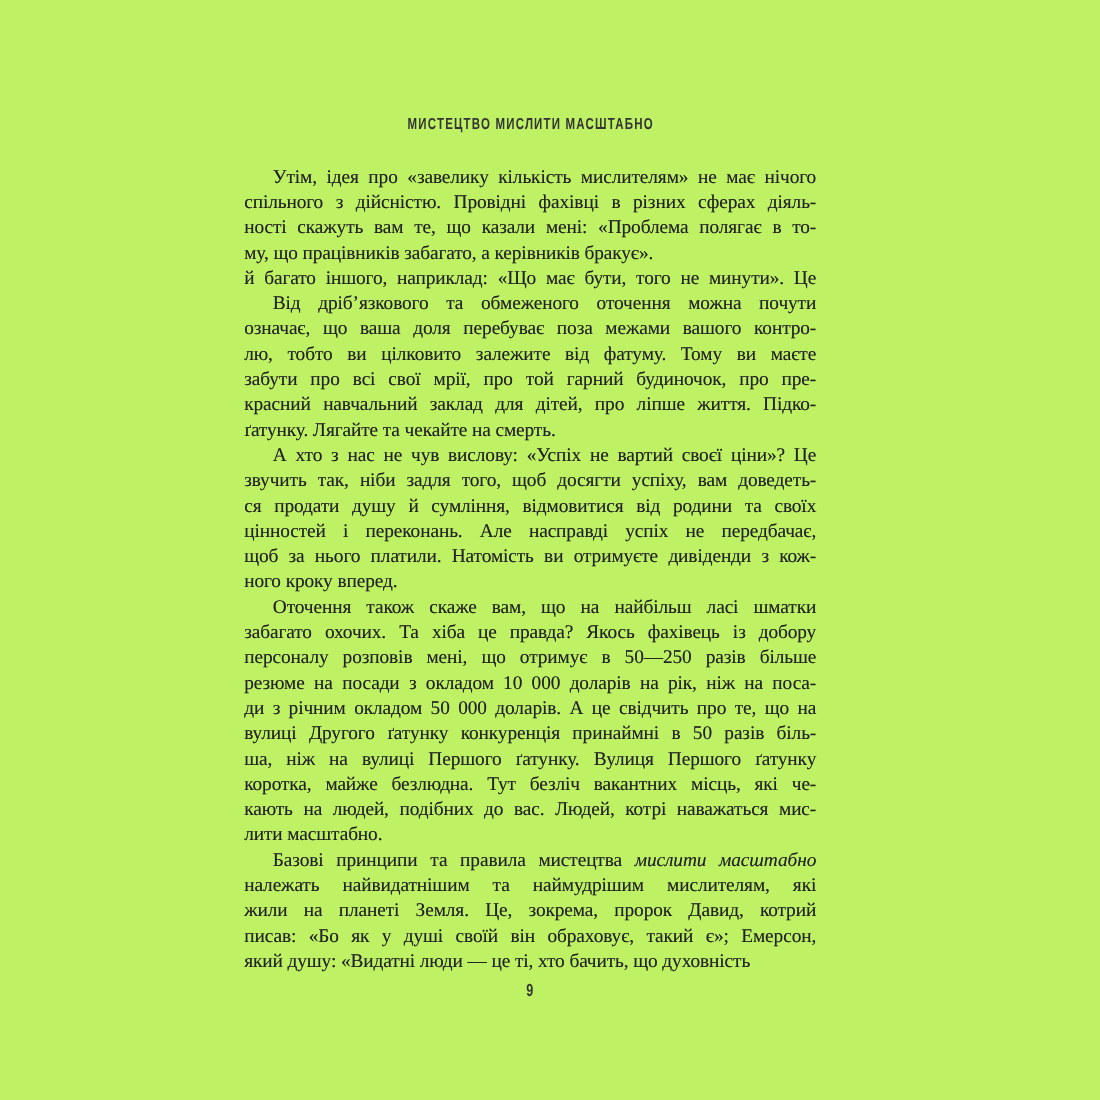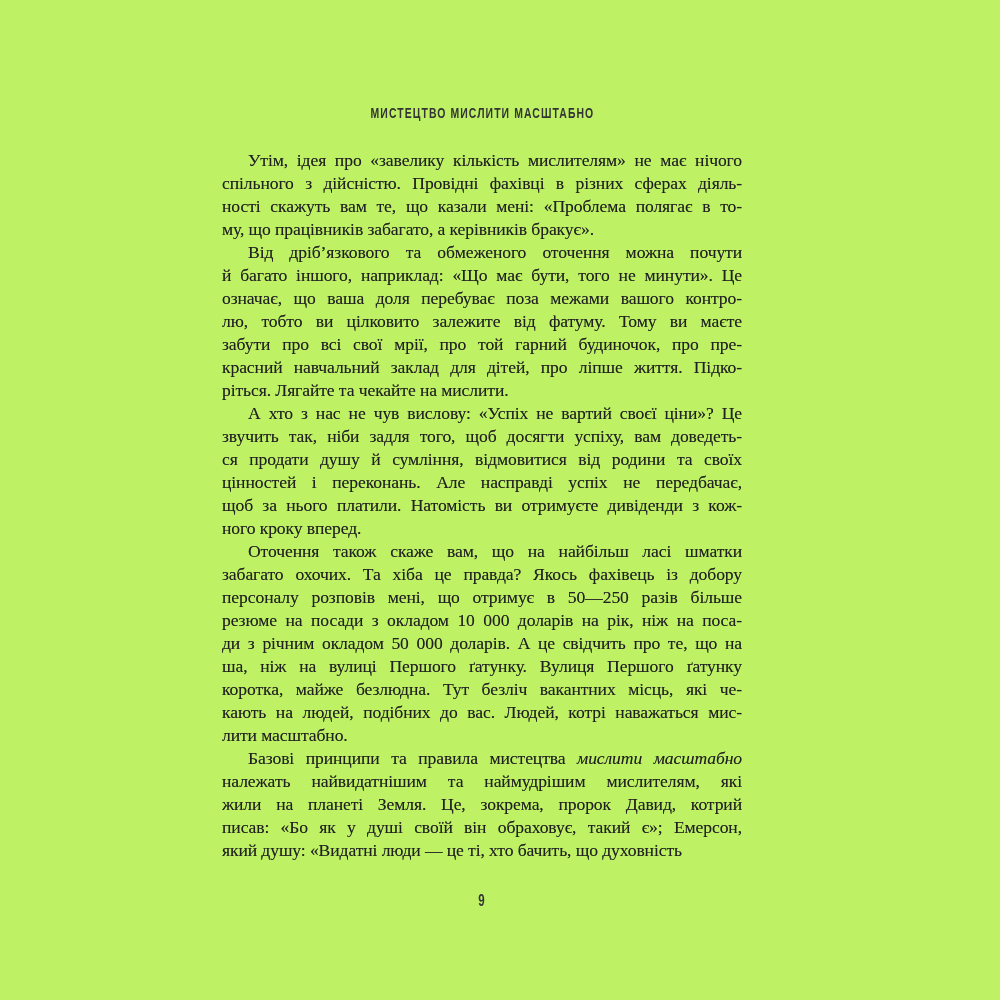--- a/index.html
+++ b/index.html
@@ -82,42 +82,43 @@
   </div>
 
   <div class="body-text" id="body-text">
       <div class="paragraph">
         <div class="line first"><span>Утім, ідея про «завелику кількість мислителям» не має нічого</span></div>
         <div class="line"><span>спільного з дійсністю. Провідні фахівці в різних сферах діяль-</span></div>
         <div class="line"><span>ності скажуть вам те, що казали мені: «Проблема полягає в то-</span></div>
         <div class="line last"><span>му, що працівників забагато, а керівників бракує».</span></div>
       </div>
       <div class="paragraph">
+        <div class="line"><span>й багато іншого, наприклад: «Що має бути, того не минути». Це</span></div>
         <div class="line first"><span>Від дріб’язкового та обмеженого оточення можна почути</span></div>
-        <div class="line"><span>й багато іншого, наприклад: «Що має бути, того не минути». Це</span></div>
         <div class="line"><span>означає, що ваша доля перебуває поза межами вашого контро-</span></div>
         <div class="line"><span>лю, тобто ви цілковито залежите від фатуму. Тому ви маєте</span></div>
         <div class="line"><span>забути про всі свої мрії, про той гарний будиночок, про пре-</span></div>
         <div class="line"><span>красний навчальний заклад для дітей, про ліпше життя. Підко-</span></div>
-        <div class="line last"><span>ріться. Лягайте та чекайте на мислити.</span></div>
+        <div class="line last"><span>ґатунку. Лягайте та чекайте на смерть.</span></div>
       </div>
       <div class="paragraph">
         <div class="line first"><span>А хто з нас не чув вислову: «Успіх не вартий своєї ціни»? Це</span></div>
         <div class="line"><span>звучить так, ніби задля того, щоб досягти успіху, вам доведеть-</span></div>
         <div class="line"><span>ся продати душу й сумління, відмовитися від родини та своїх</span></div>
         <div class="line"><span>цінностей і переконань. Але насправді успіх не передбачає,</span></div>
         <div class="line"><span>щоб за нього платили. Натомість ви отримуєте дивіденди з кож-</span></div>
         <div class="line last"><span>ного кроку вперед.</span></div>
       </div>
       <div class="paragraph">
         <div class="line first"><span>Оточення також скаже вам, що на найбільш ласі шматки</span></div>
         <div class="line"><span>забагато охочих. Та хіба це правда? Якось фахівець із добору</span></div>
         <div class="line"><span>персоналу розповів мені, що отримує в 50—250 разів більше</span></div>
         <div class="line"><span>резюме на посади з окладом 10 000 доларів на рік, ніж на поса-</span></div>
         <div class="line"><span>ди з річним окладом 50 000 доларів. А це свідчить про те, що на</span></div>
+        <div class="line"><span>вулиці Другого ґатунку конкуренція принаймні в 50 разів біль-</span></div>
         <div class="line"><span>ша, ніж на вулиці Першого ґатунку. Вулиця Першого ґатунку</span></div>
         <div class="line"><span>коротка, майже безлюдна. Тут безліч вакантних місць, які че-</span></div>
         <div class="line"><span>кають на людей, подібних до вас. Людей, котрі наважаться мис-</span></div>
         <div class="line last"><span>лити масштабно.</span></div>
       </div>
       <div class="paragraph">
         <div class="line first"><span>Базові принципи та правила мистецтва </span><i>мислити масштабно</i></div>
         <div class="line"><span>належать найвидатнішим та наймудрішим мислителям, які</span></div>
         <div class="line"><span>жили на планеті Земля. Це, зокрема, пророк Давид, котрий</span></div>
         <div class="line"><span>писав: «Бо як у душі своїй він обраховує, такий є»; Емерсон,</span></div>

